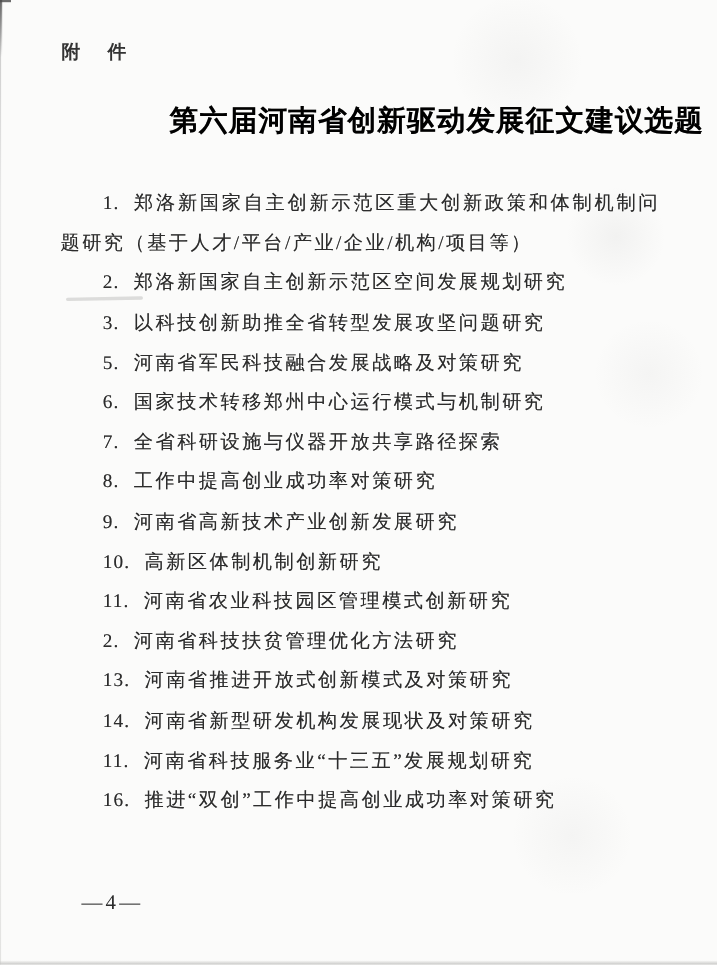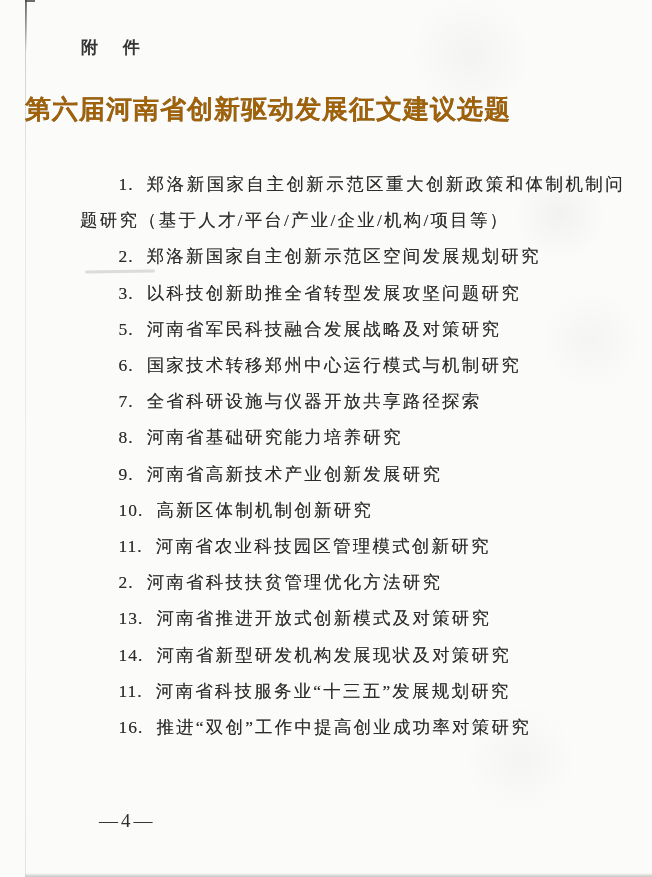--- a/index.html
+++ b/index.html
@@ -13,44 +13,44 @@
   body {
     position: relative;
     background:
       radial-gradient(circle at 470px 55px, rgba(120,120,120,0.06), rgba(120,120,120,0) 60px),
       radial-gradient(circle at 560px 215px, rgba(120,120,120,0.07), rgba(120,120,120,0) 45px),
       radial-gradient(circle at 590px 340px, rgba(120,120,120,0.05), rgba(120,120,120,0) 50px),
       radial-gradient(circle at 520px 760px, rgba(120,120,120,0.05), rgba(120,120,120,0) 55px),
       #fbfbfa;
     color: #2e2e2e;
   }
-  .page { position: absolute; inset: 0; margin-left: 25px; }
+  .page { position: absolute; inset: 0; }
 
   .attachment {
     position: absolute;
     left: 56px;
     top: 36px;
     font-family: "Liberation Sans", "DejaVu Sans", sans-serif;
     font-size: 17px;
     font-weight: 600;
     letter-spacing: 10px;
     color: #333;
   }
 
   .title {
     position: absolute;
     left: 0;
     top: 92px;
     width: 640px;
     margin: 0;
-    text-align: left;
+    text-align: right;
     font-size: 26px;
     font-weight: bold;
     letter-spacing: 1px;
-    color: #a16207;
+    color: #000000;
     text-shadow: 0 0 0.5px rgba(30,30,30,0.55);
   }
 
   .topic-list {
     position: absolute;
     left: 55px;
     top: 166px;
     width: 545px;
   }
   .topic {
@@ -138,21 +138,21 @@
 
   <p class="topic"><span class="num">3.</span><span class="txt">以科技创新助推全省转型发展攻坚问题研究</span></p>
 
 
   <p class="topic"><span class="num">5.</span><span class="txt">河南省军民科技融合发展战略及对策研究</span></p>
 
   <p class="topic"><span class="num">6.</span><span class="txt">国家技术转移郑州中心运行模式与机制研究</span></p>
 
   <p class="topic"><span class="num">7.</span><span class="txt">全省科研设施与仪器开放共享路径探索</span></p>
 
-  <p class="topic"><span class="num">8.</span><span class="txt">河南省基础研究能力培养研究</span></p>
+  <p class="topic"><span class="num">8.</span><span class="txt">工作中提高创业成功率对策研究</span></p>
 
   <p class="topic"><span class="num">9.</span><span class="txt">河南省高新技术产业创新发展研究</span></p>
 
   <p class="topic"><span class="num">10.</span><span class="txt">高新区体制机制创新研究</span></p>
 
   <p class="topic"><span class="num">11.</span><span class="txt">河南省农业科技园区管理模式创新研究</span></p>
 
   <p class="topic"><span class="num">2.</span><span class="txt">河南省科技扶贫管理优化方法研究</span></p>
 
   <p class="topic"><span class="num">13.</span><span class="txt">河南省推进开放式创新模式及对策研究</span></p>

